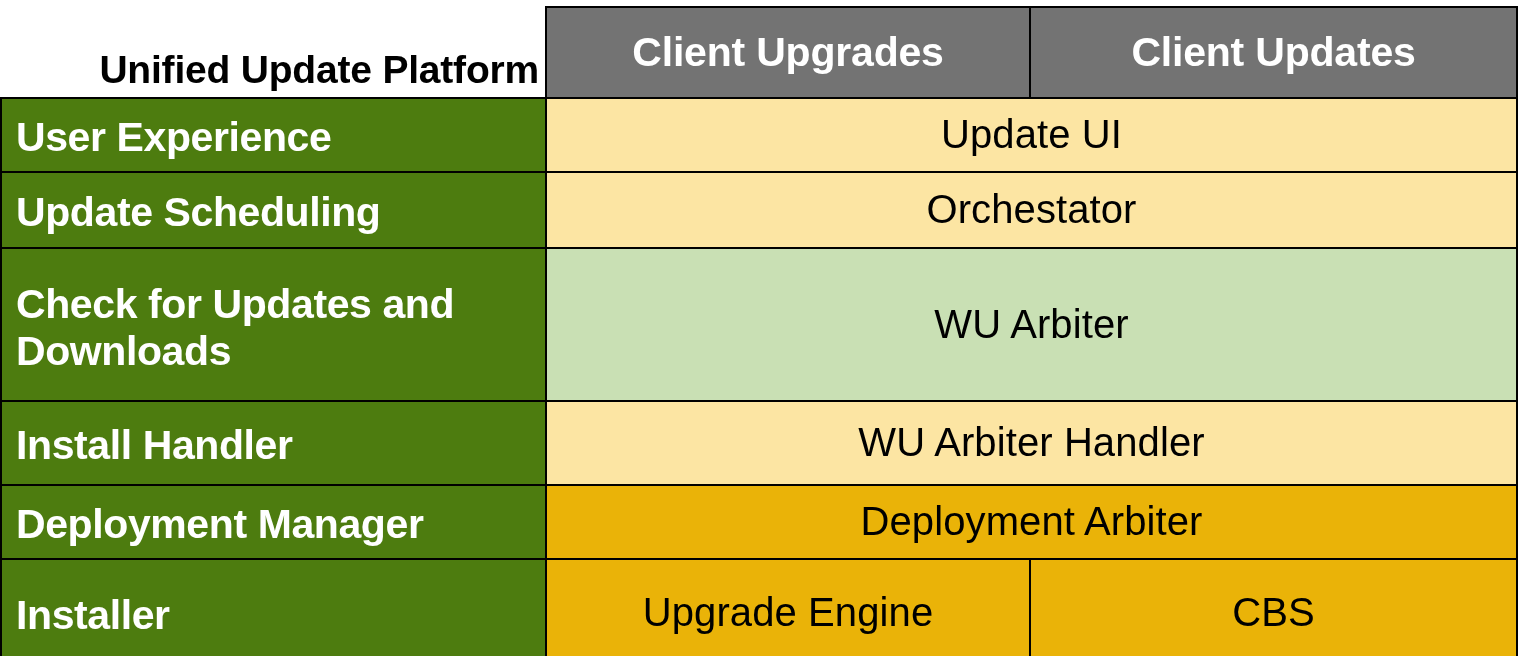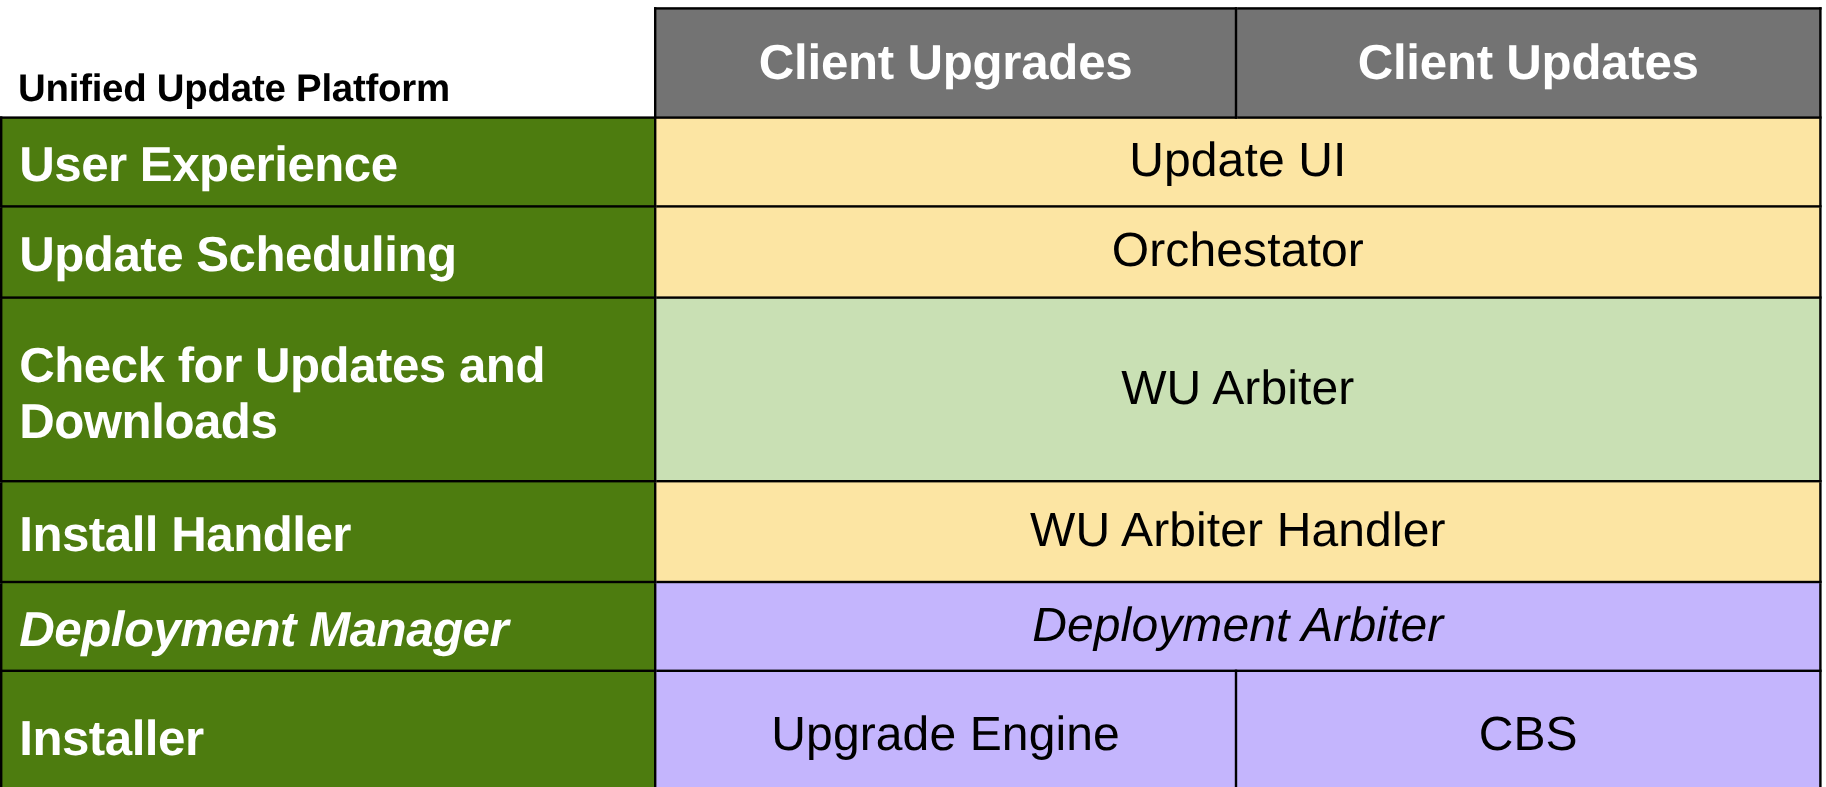--- a/index.html
+++ b/index.html
@@ -41,22 +41,22 @@
     vertical-align: middle;
     line-height: 1.08;
   }
 
   
   .cell-title {
     background: #ffffff;
     border: none !important;
     color: #000000;
     font-weight: bold;
-    font-size: 32px;
-    text-align: left;
+    font-size: 39px;
+    text-align: right;
     padding: 0 6px 6px 14px !important;
     height: 84px;
     vertical-align: bottom !important;
     letter-spacing: -0.2px;
   }
 
   
   .cell-head {
     background: #737373;
     color: #ffffff;
@@ -92,28 +92,28 @@
   .cell-content {
     color: #000000;
     font-weight: normal;
     font-size: 40px;
     text-align: center;
     vertical-align: middle;
     letter-spacing: 0.1px;
   }
   .bg-yellow { background: #FCE5A3; }
   .bg-green  { background: #C9E0B4; }
-  .bg-gray   { background: #c4b5fd; margin-left: 42px; }
+  .bg-gray   { background: #eab308; margin-left: 42px; }
 
   
   .r-ux    { height: 74px; }
   .r-sched { height: 76px; }
   .r-check { height: 153px; }
   .r-inst  { height: 84px; }
-  .r-dep   { height: 74px; font-style: italic; }
+  .r-dep   { height: 74px; }
   .r-instl { height: 108px; padding-left: 24px; }
 </style>
 </head>
 <body>
 
 <div id="uup-table">
   <table class="uup">
     <colgroup>
       <col class="c-label">
       <col class="c-up">

